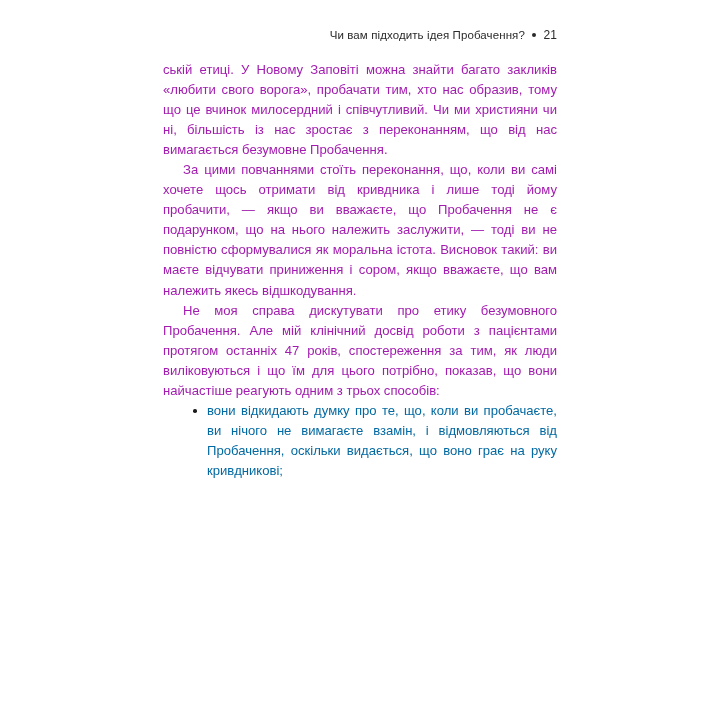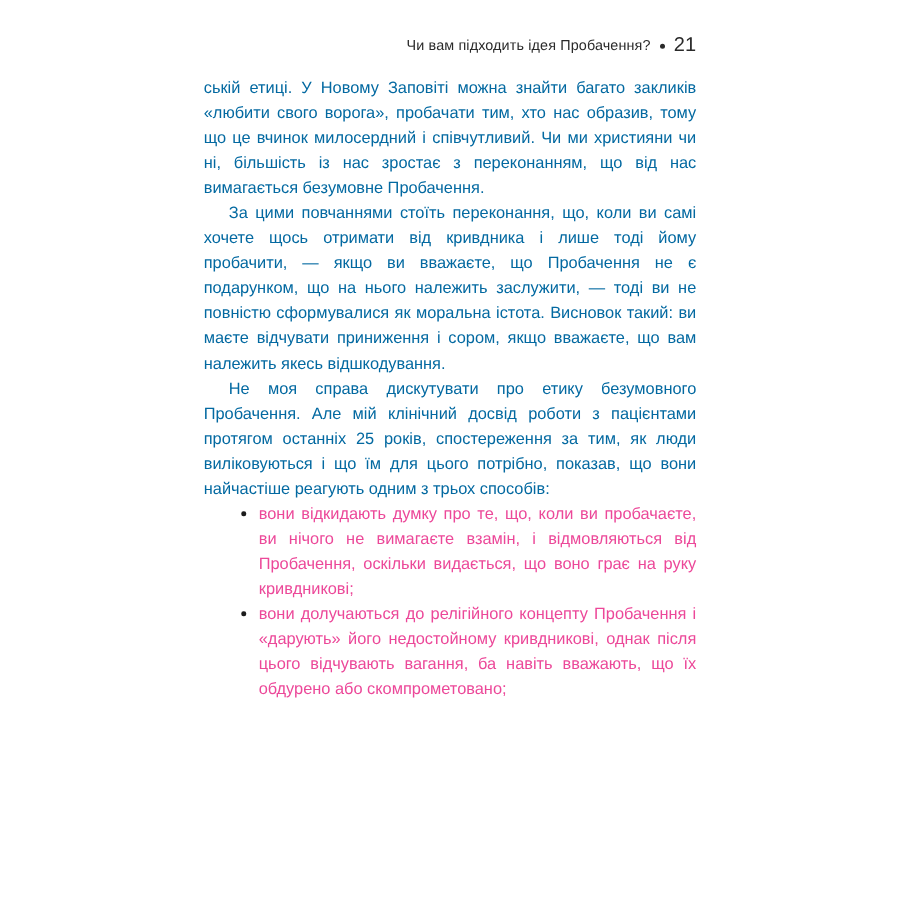--- a/index.html
+++ b/index.html
@@ -47,38 +47,38 @@
     display: inline-block;
     width: 4.5px;
     height: 4.5px;
     border-radius: 50%;
     background: #2a2a2a;
     position: relative;
     top: 0px;
   }
   .running-head .rh-folio {
     display: inline-block;
-    font-size: 16px;
+    font-size: 12px;
   }
 
   
   .textblock {
     position: absolute;
     left: 163px;
     top: 60px;
     width: 394px;
   }
 
   p.para {
     margin: 0;
     font-size: 13.1px;
     line-height: 20.05px;
     text-align: justify;
     text-justify: inter-word;
-    color: #0369a1;
+    color: #a21caf;
     hyphens: manual;
     -webkit-hyphens: manual;
   }
   p.para.indent {
     text-indent: 20px;
   }
   p.para.noindent {
     text-indent: 0;
   }
 
@@ -88,21 +88,21 @@
     padding: 0;
     list-style: none;
   }
   ul.bullets li {
     position: relative;
     padding-left: 44px;
     font-size: 13.1px;
     line-height: 20.05px;
     text-align: justify;
     text-justify: inter-word;
-    color: #ec4899;
+    color: #0369a1;
   }
   ul.bullets li .bullet-mark {
     position: absolute;
     left: 30px;
     top: 8.5px;
     width: 3.6px;
     height: 3.6px;
     border-radius: 50%;
     background: #1c1c1c;
   }
@@ -125,29 +125,25 @@
     <span class="rh-dot"></span>
     <span class="rh-folio">21</span>
   </div>
 
   <div class="textblock">
 
     <p class="para noindent">ській етиці. У Новому Заповіті можна знайти багато закликів «любити свого ворога», пробачати тим, хто нас образив, тому що це вчинок милосердний і співчутливий. Чи ми християни чи ні, більшість із нас зростає з переконанням, що від нас вимагається безумовне Пробачення.</p>
 
     <p class="para indent">За цими повчаннями стоїть переконання, що, коли ви самі хочете щось отримати від кривдника і лише тоді йому пробачити, — якщо ви вважаєте, що Пробачення не є подарунком, що на нього належить заслужити, — тоді ви не повністю сформувалися як моральна істота. Висновок такий: ви маєте відчувати приниження і сором, якщо вважаєте, що вам належить якесь відшкодування.</p>
 
-    <p class="para indent">Не моя справа дискутувати про етику безумовного Пробачення. Але мій клінічний досвід роботи з пацієнтами протягом останніх 25 років, спостереження за тим, як люди виліковуються і що їм для цього потрібно, показав, що вони найчастіше реагують одним з трьох способів:</p>
+    <p class="para indent">Не моя справа дискутувати про етику безумовного Пробачення. Але мій клінічний досвід роботи з пацієнтами протягом останніх 47 років, спостереження за тим, як люди виліковуються і що їм для цього потрібно, показав, що вони найчастіше реагують одним з трьох способів:</p>
 
     <ul class="bullets">
       <li>
         <span class="bullet-mark"></span>
         <span class="li-text">вони відкидають думку про те, що, коли ви пробачаєте, ви нічого не вимагаєте взамін, і відмовляються від Пробачення, оскільки видається, що воно грає на руку кривдникові;</span>
-      </li>
-      <li>
-        <span class="bullet-mark"></span>
-        <span class="li-text">вони долучаються до релігійного концепту Пробачення і «дарують» його недостойному кривдникові, однак після цього відчувають вагання, ба навіть вважають, що їх обдурено або скомпрометовано;</span>
       </li>
     </ul>
 
 
   </div>
 
 </div>
 
 </body></html>

